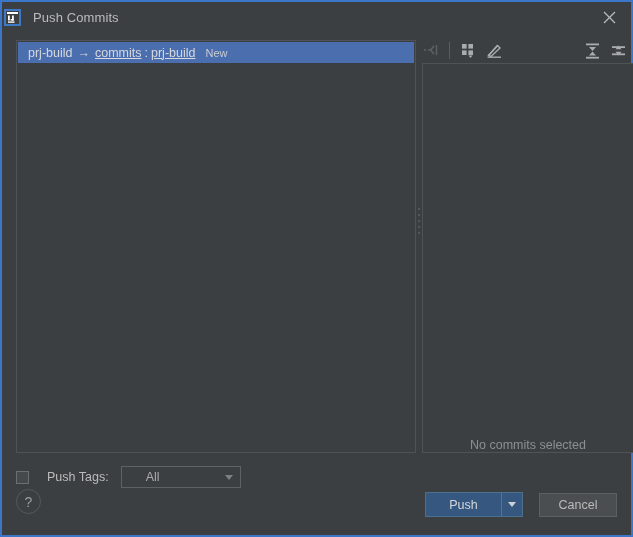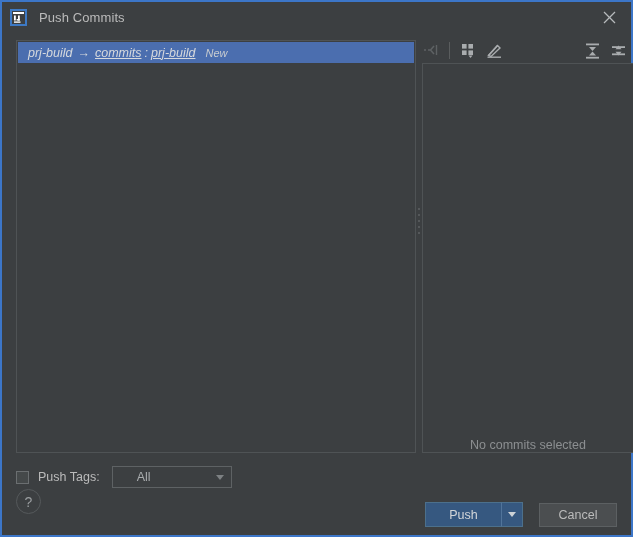--- a/index.html
+++ b/index.html
@@ -28,21 +28,21 @@
   }
 
   
   .titlebar {
     position: relative;
     height: 30px;
     min-height: 30px;
     background: #3c3f41;
     display: flex;
     align-items: center;
-    padding-left: 8px;
+    padding-left: 2px;
   }
   .ij-logo {
     width: 17px;
     height: 17px;
     background: #3c3f41;
     border: 2px solid #3d79c4;
     box-sizing: border-box;
     display: flex;
     align-items: center;
     justify-content: center;
@@ -109,21 +109,20 @@
   .left-panel {
     position: absolute;
     left: 14px;
     top: 8px;
     width: 400px;
     height: 413px;
     box-sizing: border-box;
     background: #3c3f41;
     border: 1px solid #4f5355;
     overflow: hidden;
-    font-style: italic;
   }
   .branch-row {
     position: absolute;
     left: 1px;
     top: 1px;
     right: 1px;
     height: 21px;
     background: #4b6eaf;
     display: flex;
     align-items: center;
@@ -208,21 +207,21 @@
   .chk {
     width: 13px;
     height: 13px;
     box-sizing: border-box;
     border: 1px solid #6b6f71;
     background: #45494a;
     cursor: pointer;
     flex: none;
   }
   .tags-label {
-    margin-left: 9px;
+    margin-left: 18px;
     color: #bbbbbb;
     font-size: 12.5px;
     white-space: nowrap;
     text-align: right;
   }
   .combo {
     position: relative;
     margin-left: 12px;
     width: 120px;
     height: 22px;
@@ -270,21 +269,21 @@
     color: #9a9ea0;
     font-size: 14px;
     display: flex;
     align-items: center;
     justify-content: center;
     cursor: pointer;
   }
   .btn-group {
     position: absolute;
     right: 14px;
-    top: 19px;
+    top: 9px;
     display: flex;
     align-items: center;
   }
   .push-btn {
     height: 25px;
     min-width: 76px;
     box-sizing: border-box;
     background: #365880;
     border: 1px solid #4c708c;
     border-right: none;

